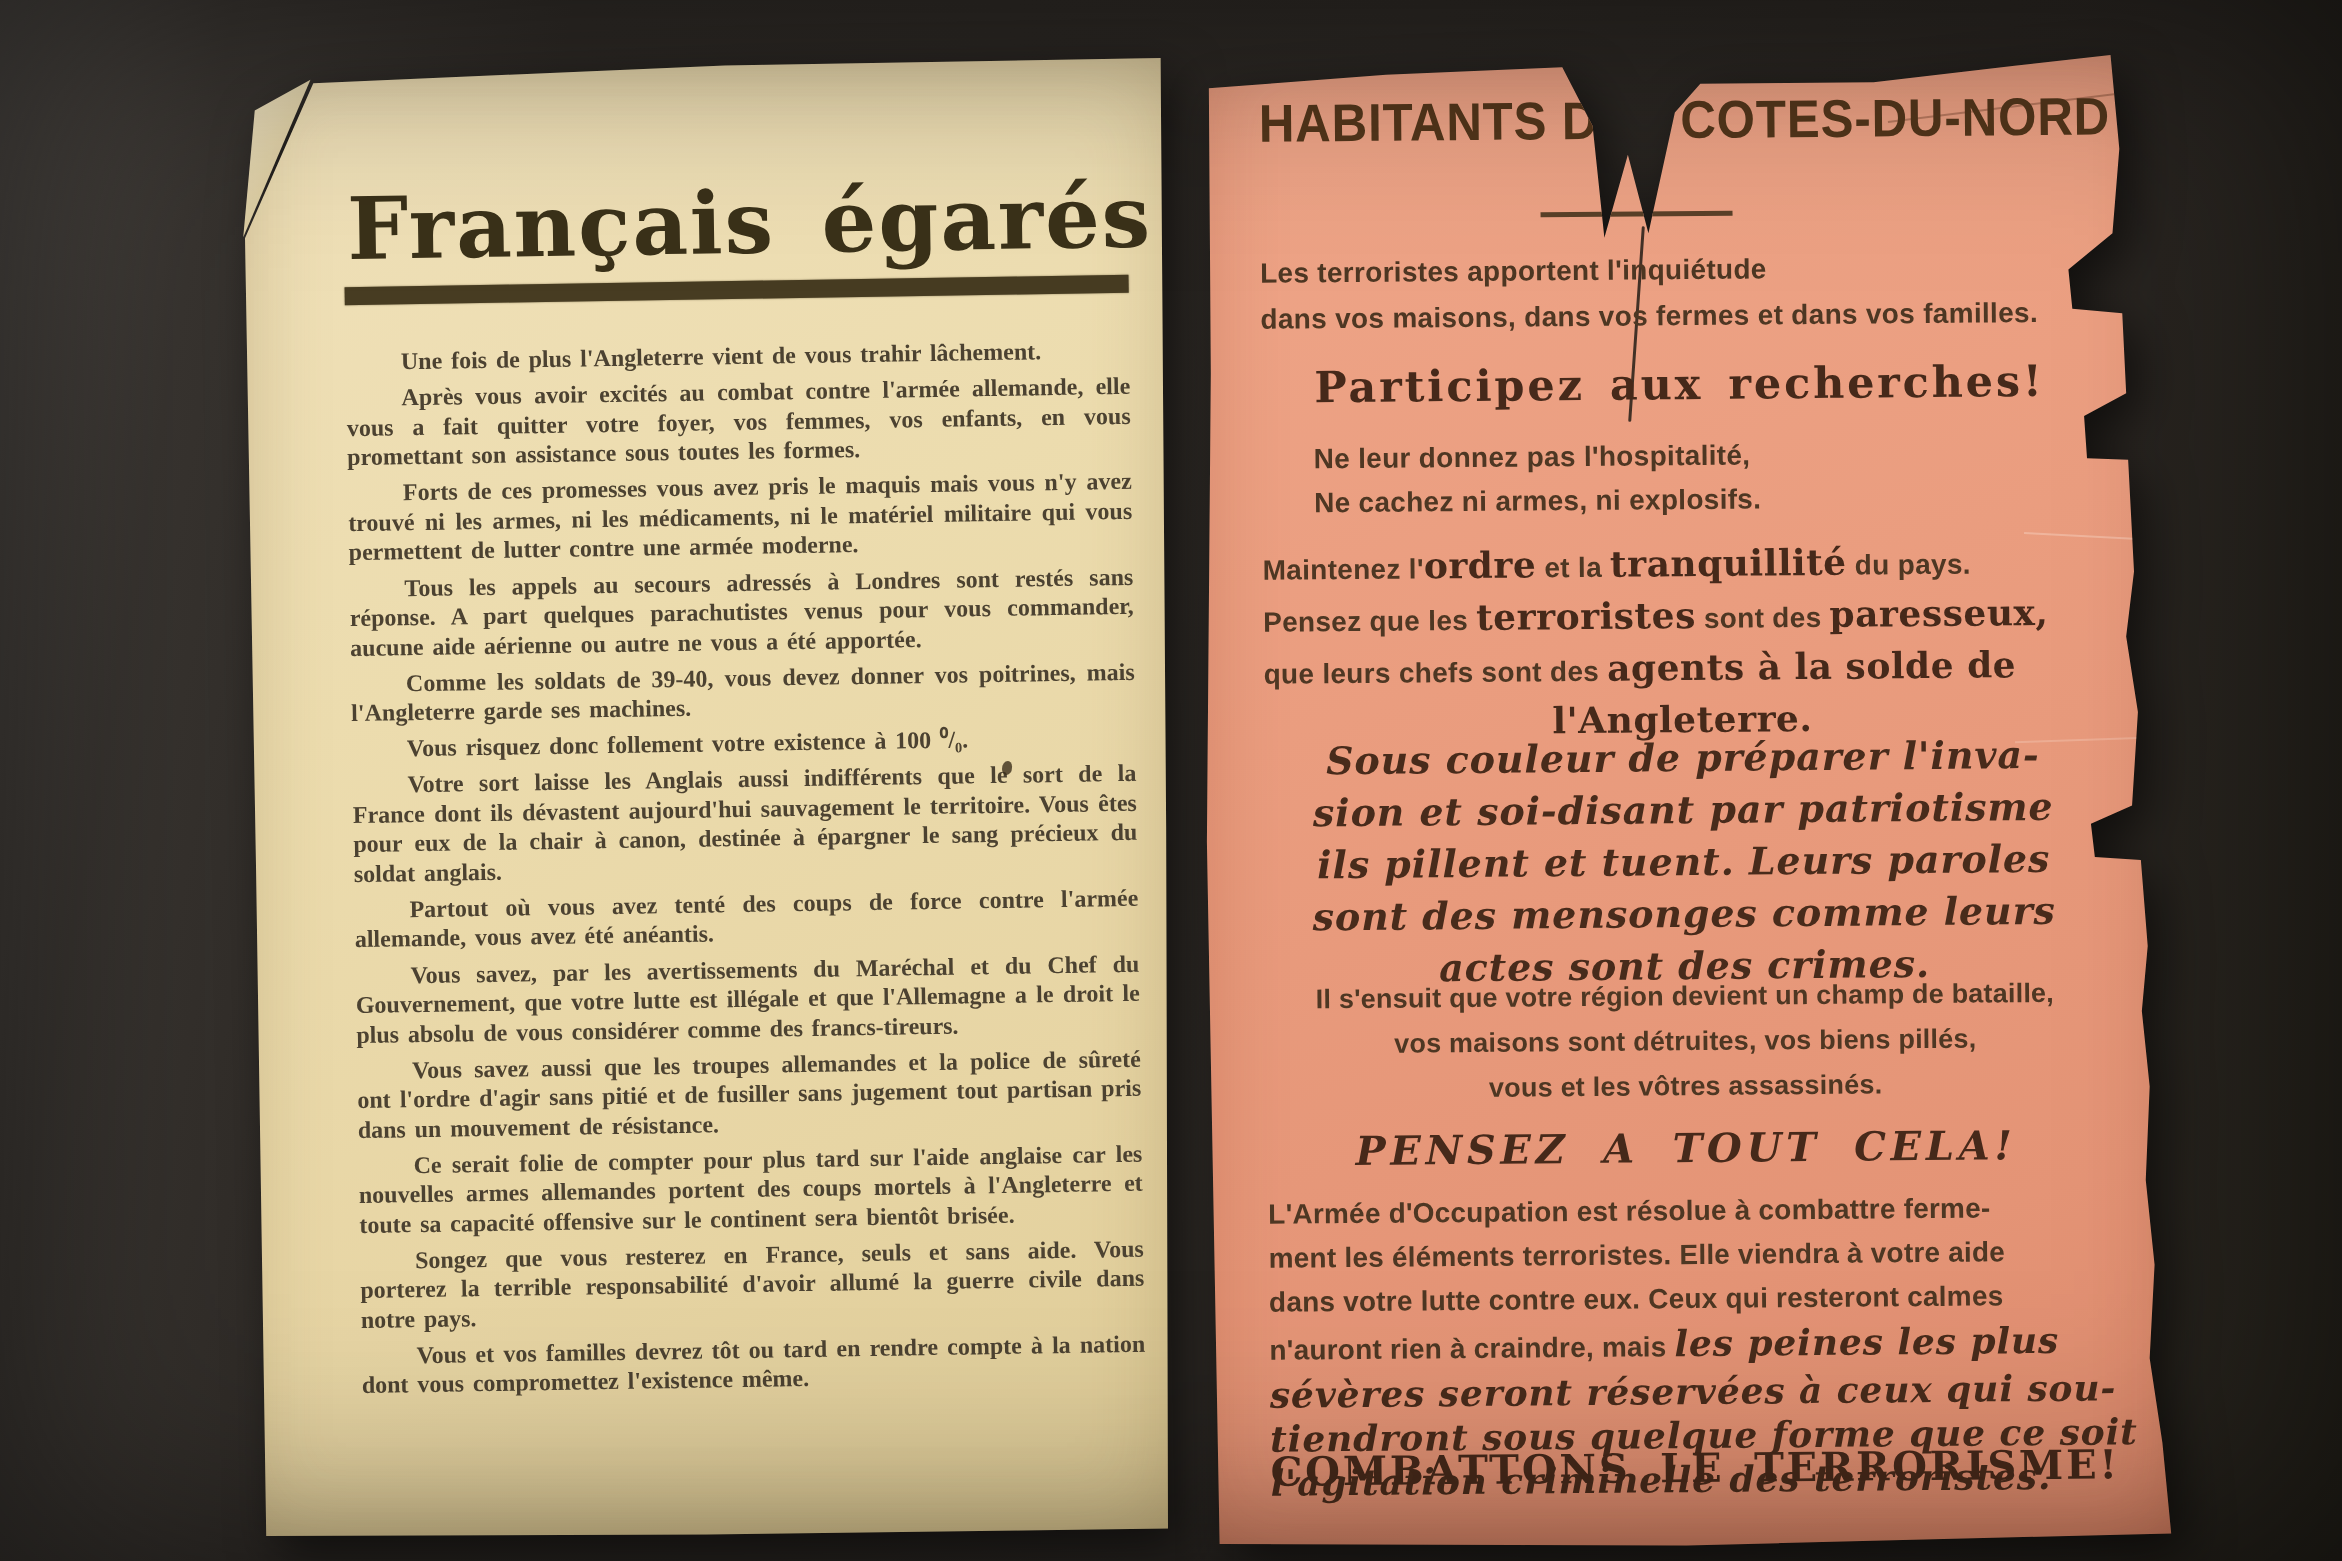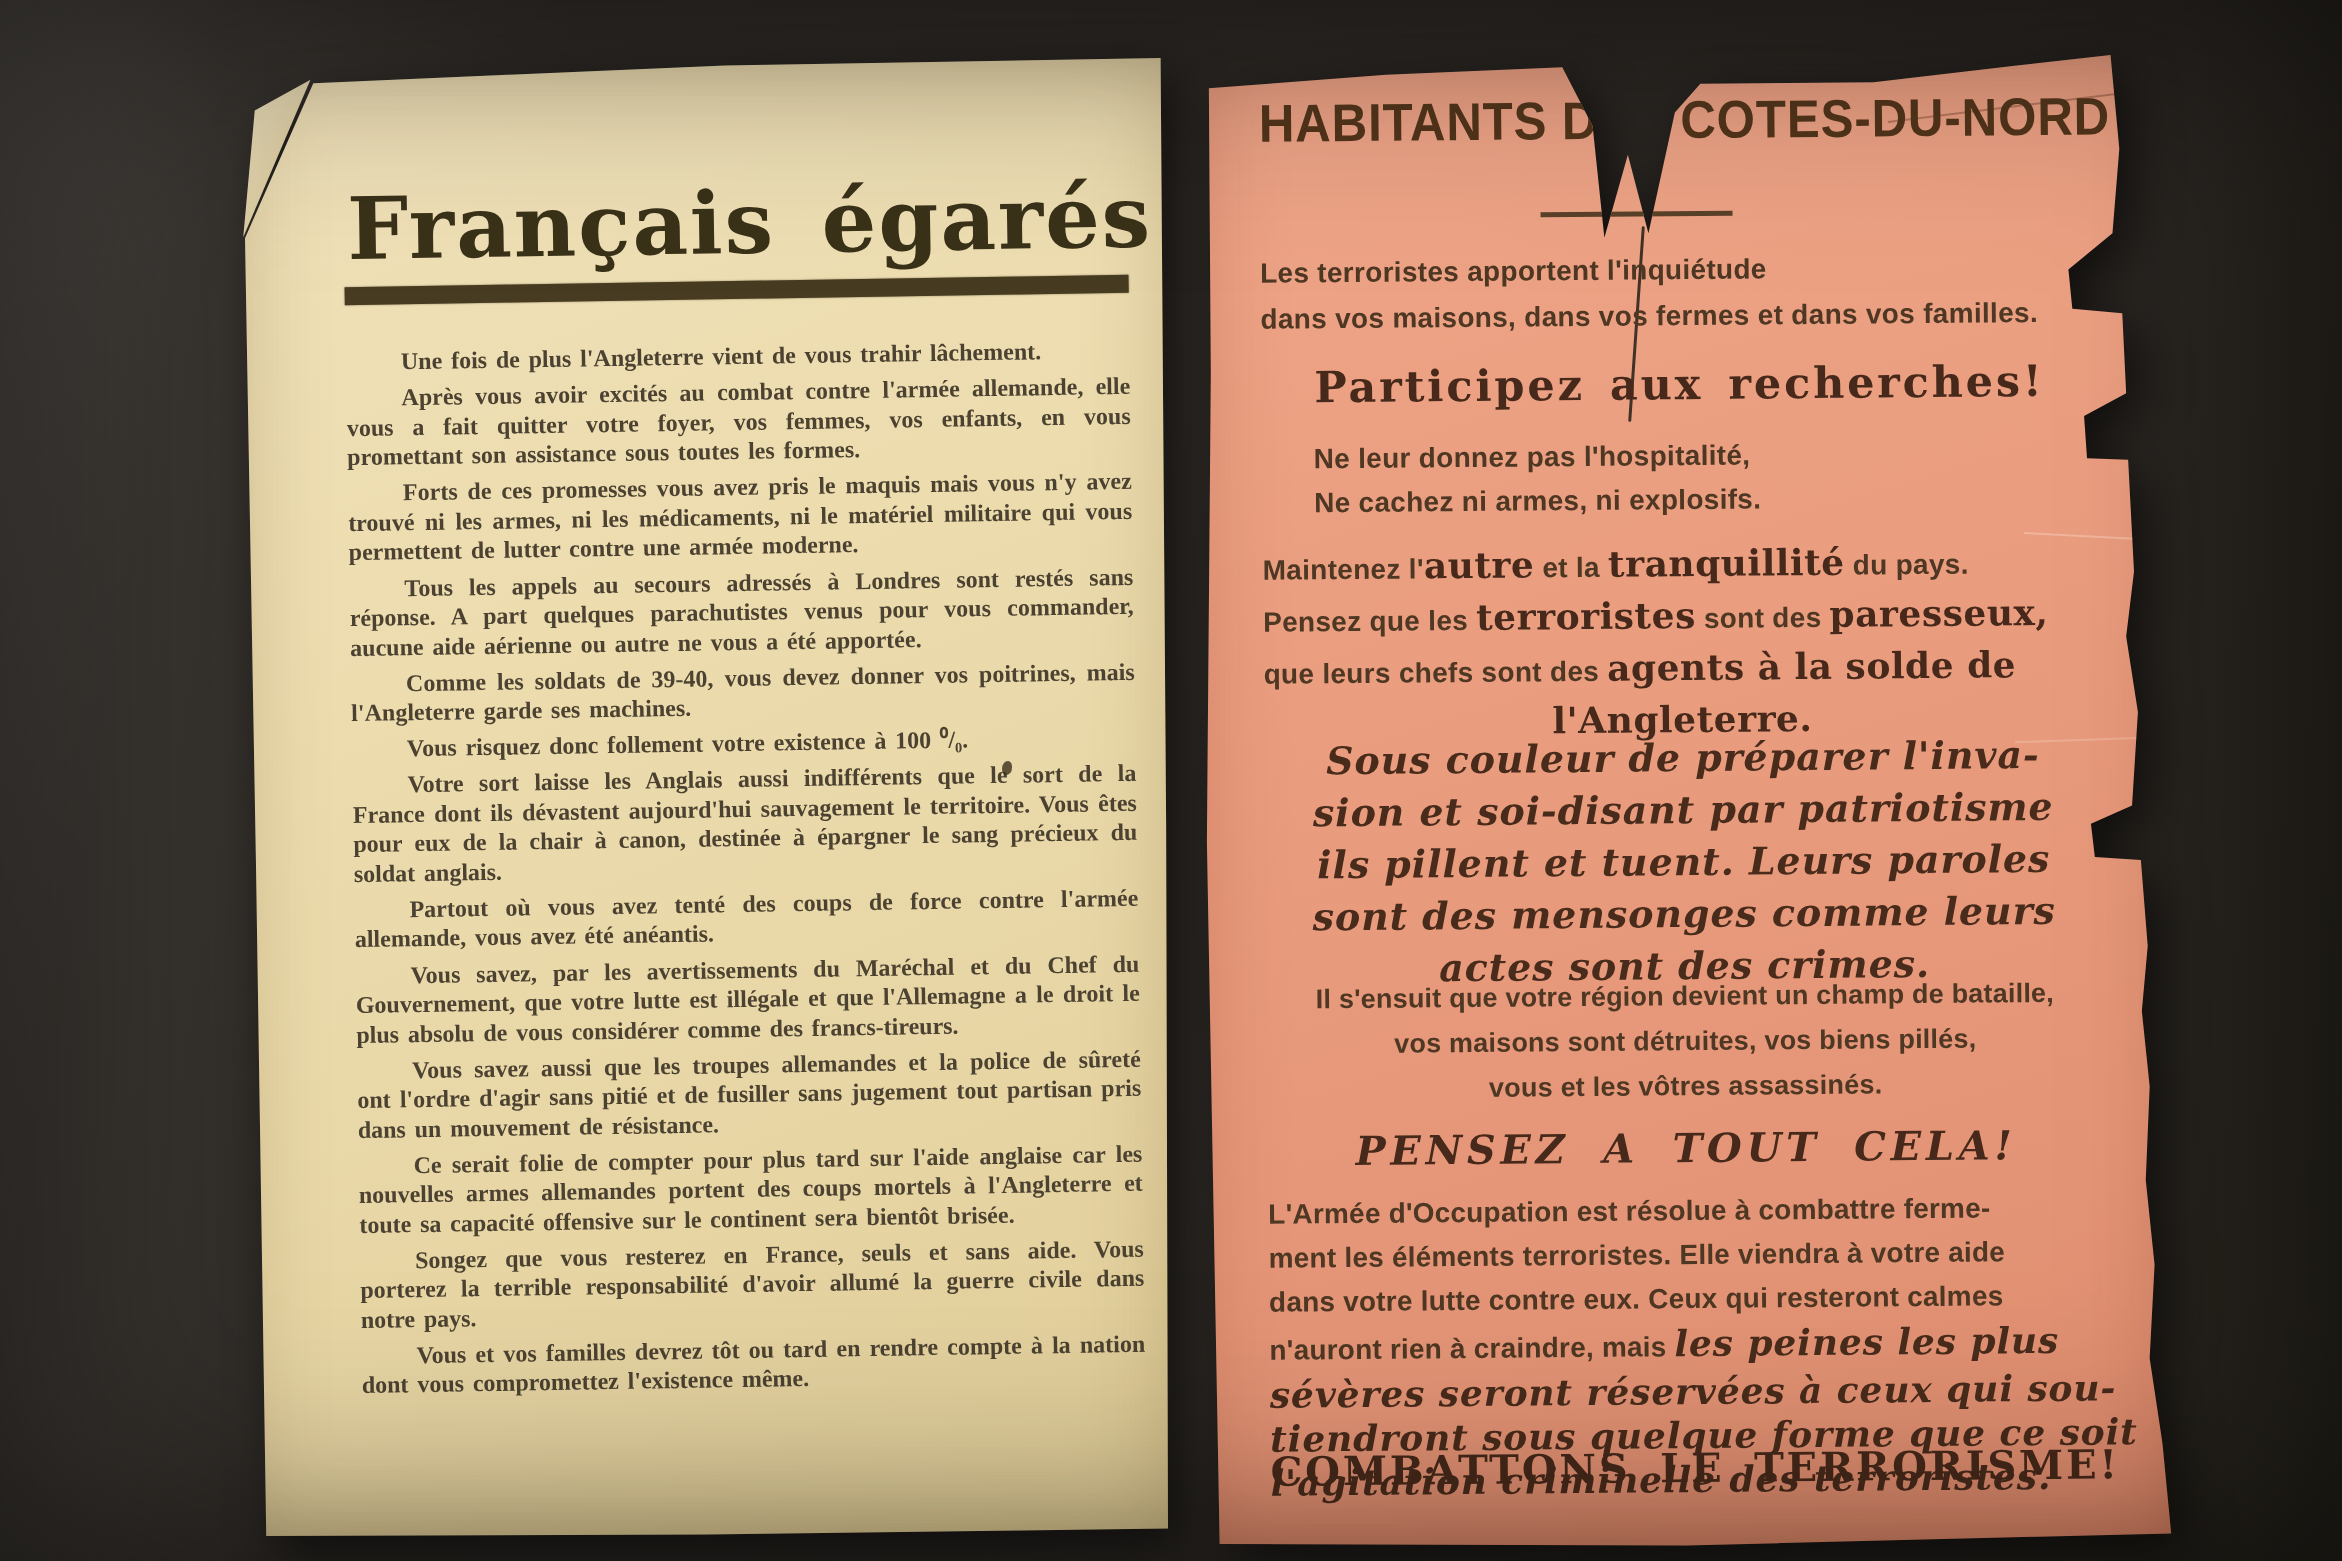--- a/index.html
+++ b/index.html
@@ -117,21 +117,21 @@
         </div>
 
         <div class="pblock b-participez pline">Participez aux recherches!</div>
 
         <div class="pblock b-ne">
           <div class="pline">Ne leur donnez pas l'hospitalité,</div>
           <div class="pline">Ne cachez ni armes, ni explosifs.</div>
         </div>
 
         <div class="pblock b-maintenez">
-          <div class="pline"><span>Maintenez l'</span><span class="slab">autre</span><span> et la </span><span class="slab">tranquillité</span><span> du pays.</span></div>
+          <div class="pline"><span>Maintenez l'</span><span class="slab">ordre</span><span> et la </span><span class="slab">tranquillité</span><span> du pays.</span></div>
           <div class="pline"><span>Pensez que les </span><span class="slab">terroristes</span><span> sont des </span><span class="slab">paresseux,</span></div>
           <div class="pline"><span>que leurs chefs sont des </span><span class="slab">agents à la solde de</span></div>
           <div class="pline c"><span class="slab">l'Angleterre.</span></div>
         </div>
 
         <div class="pblock b-italic">
           <div class="pline">Sous couleur de préparer l'inva-</div>
           <div class="pline">sion et soi-disant par patriotisme</div>
           <div class="pline">ils pillent et tuent. Leurs paroles</div>
           <div class="pline">sont des mensonges comme leurs</div>

